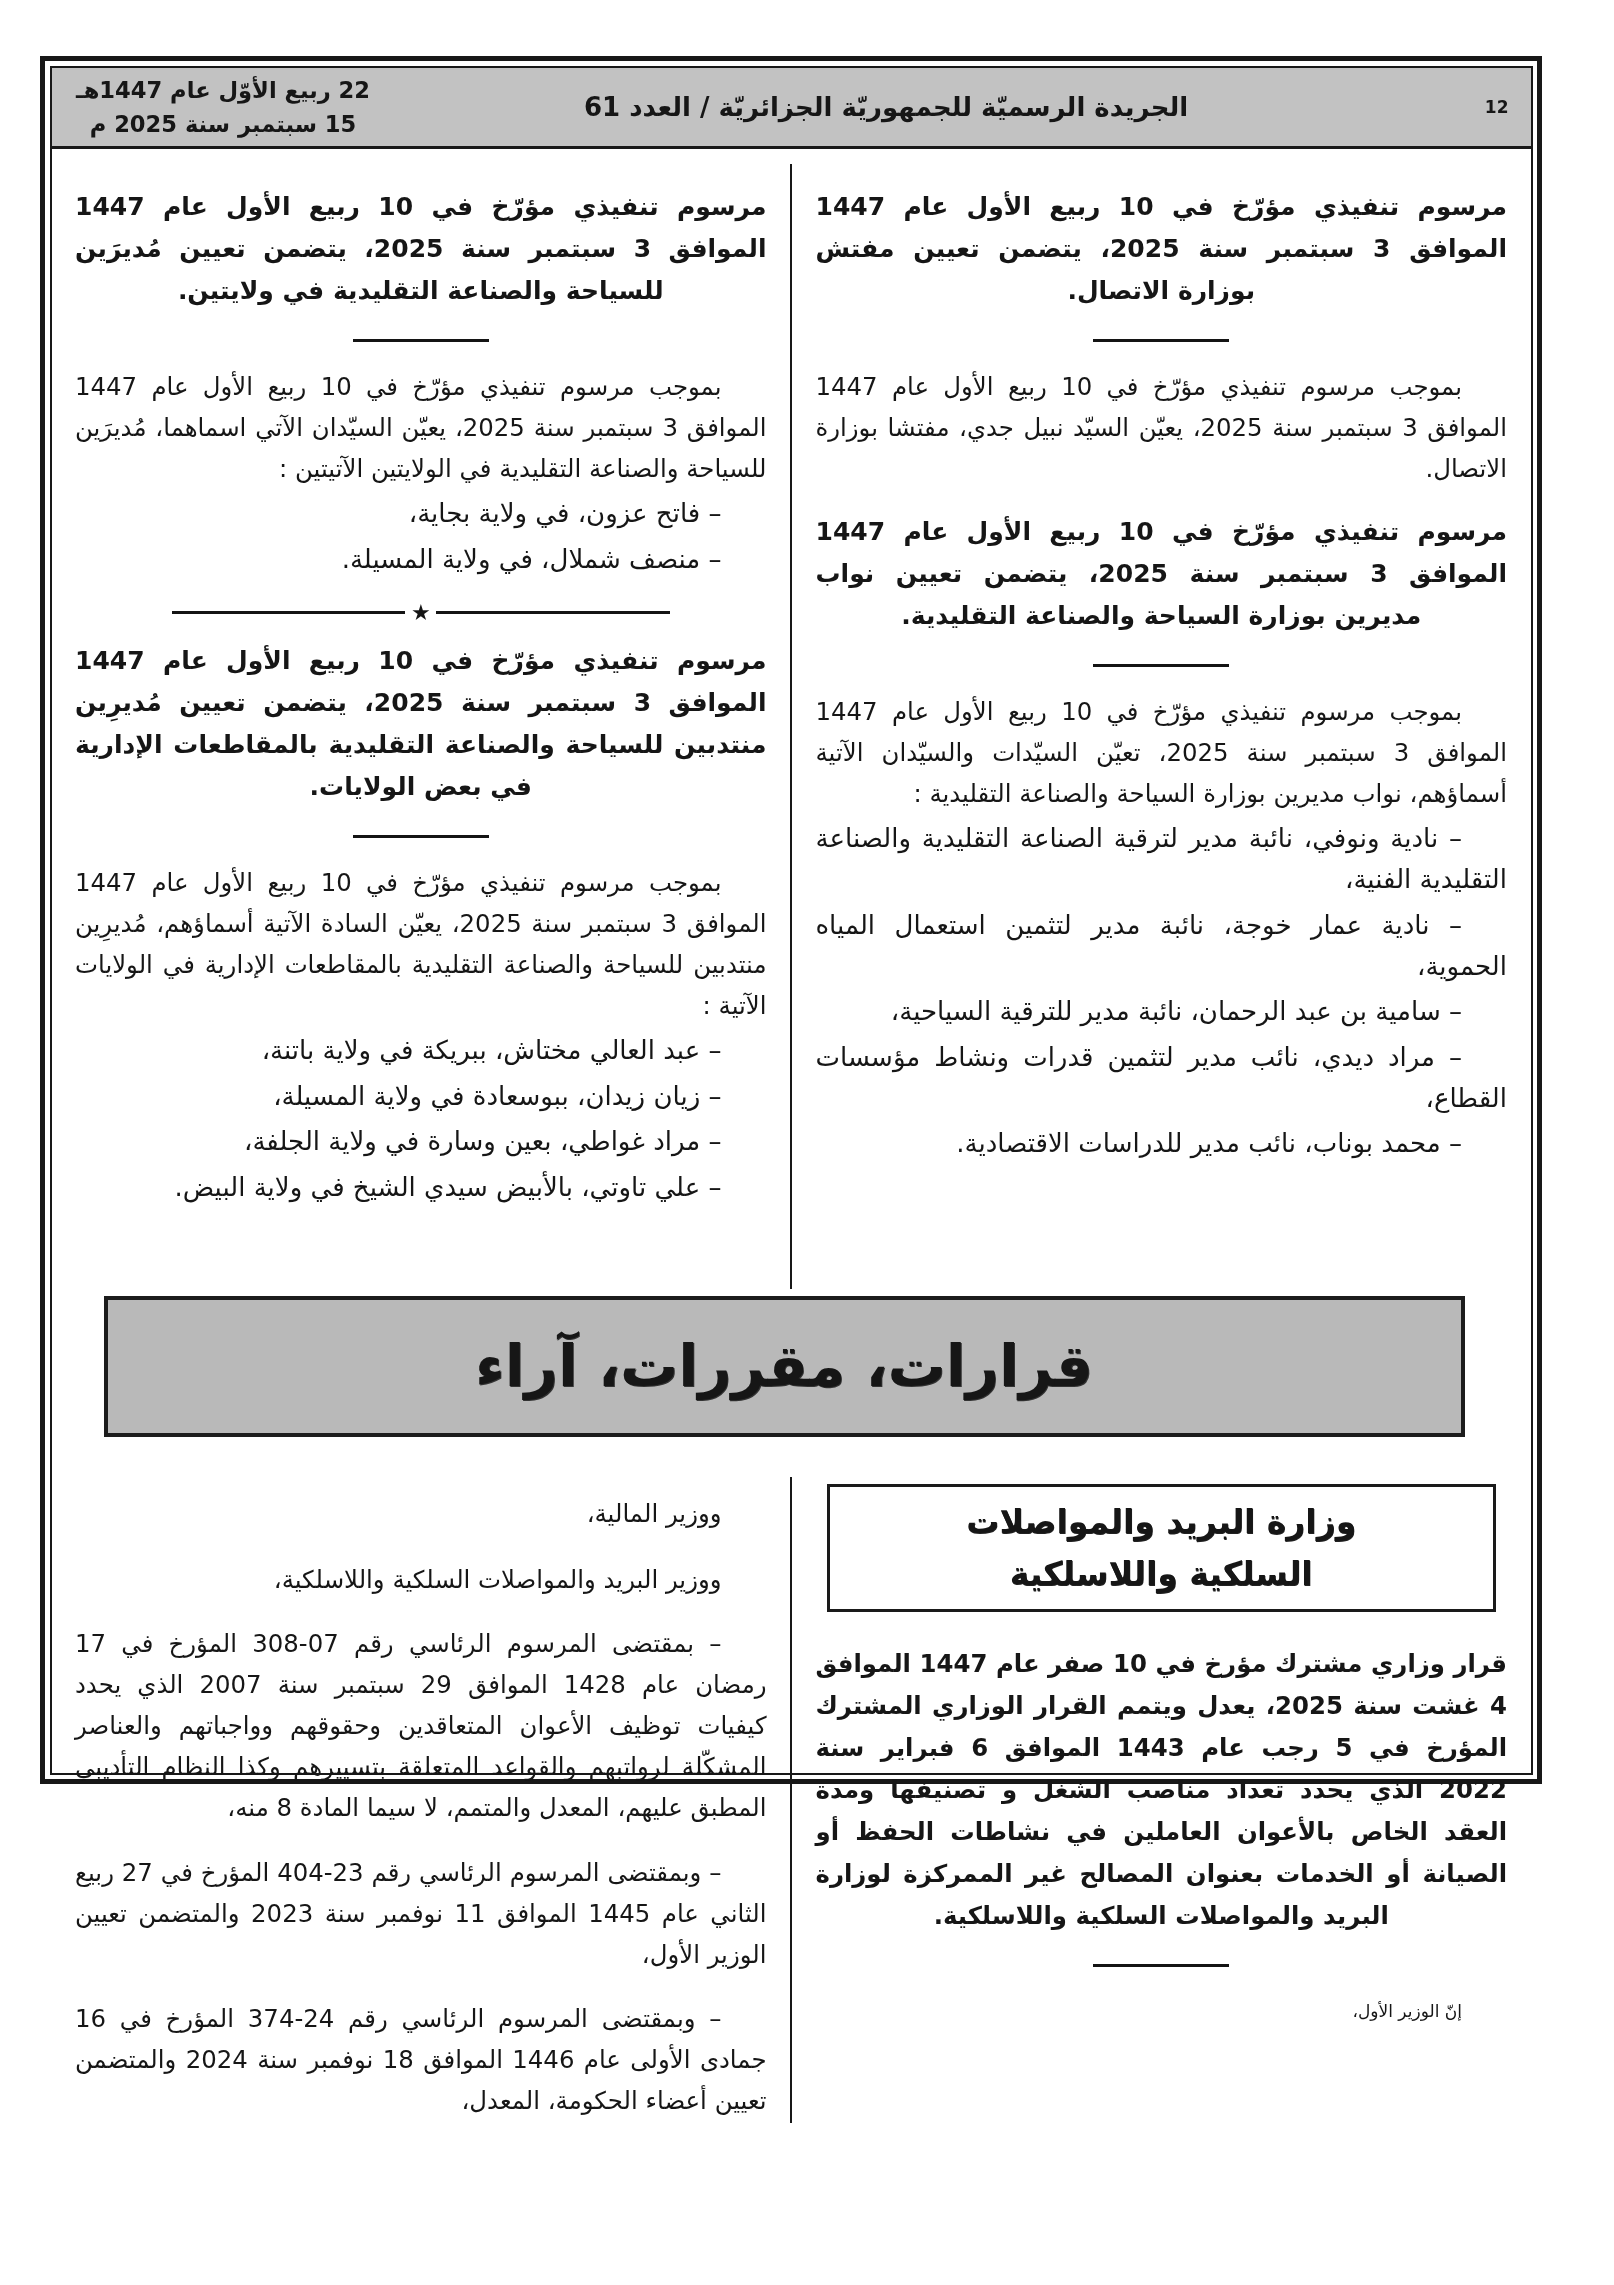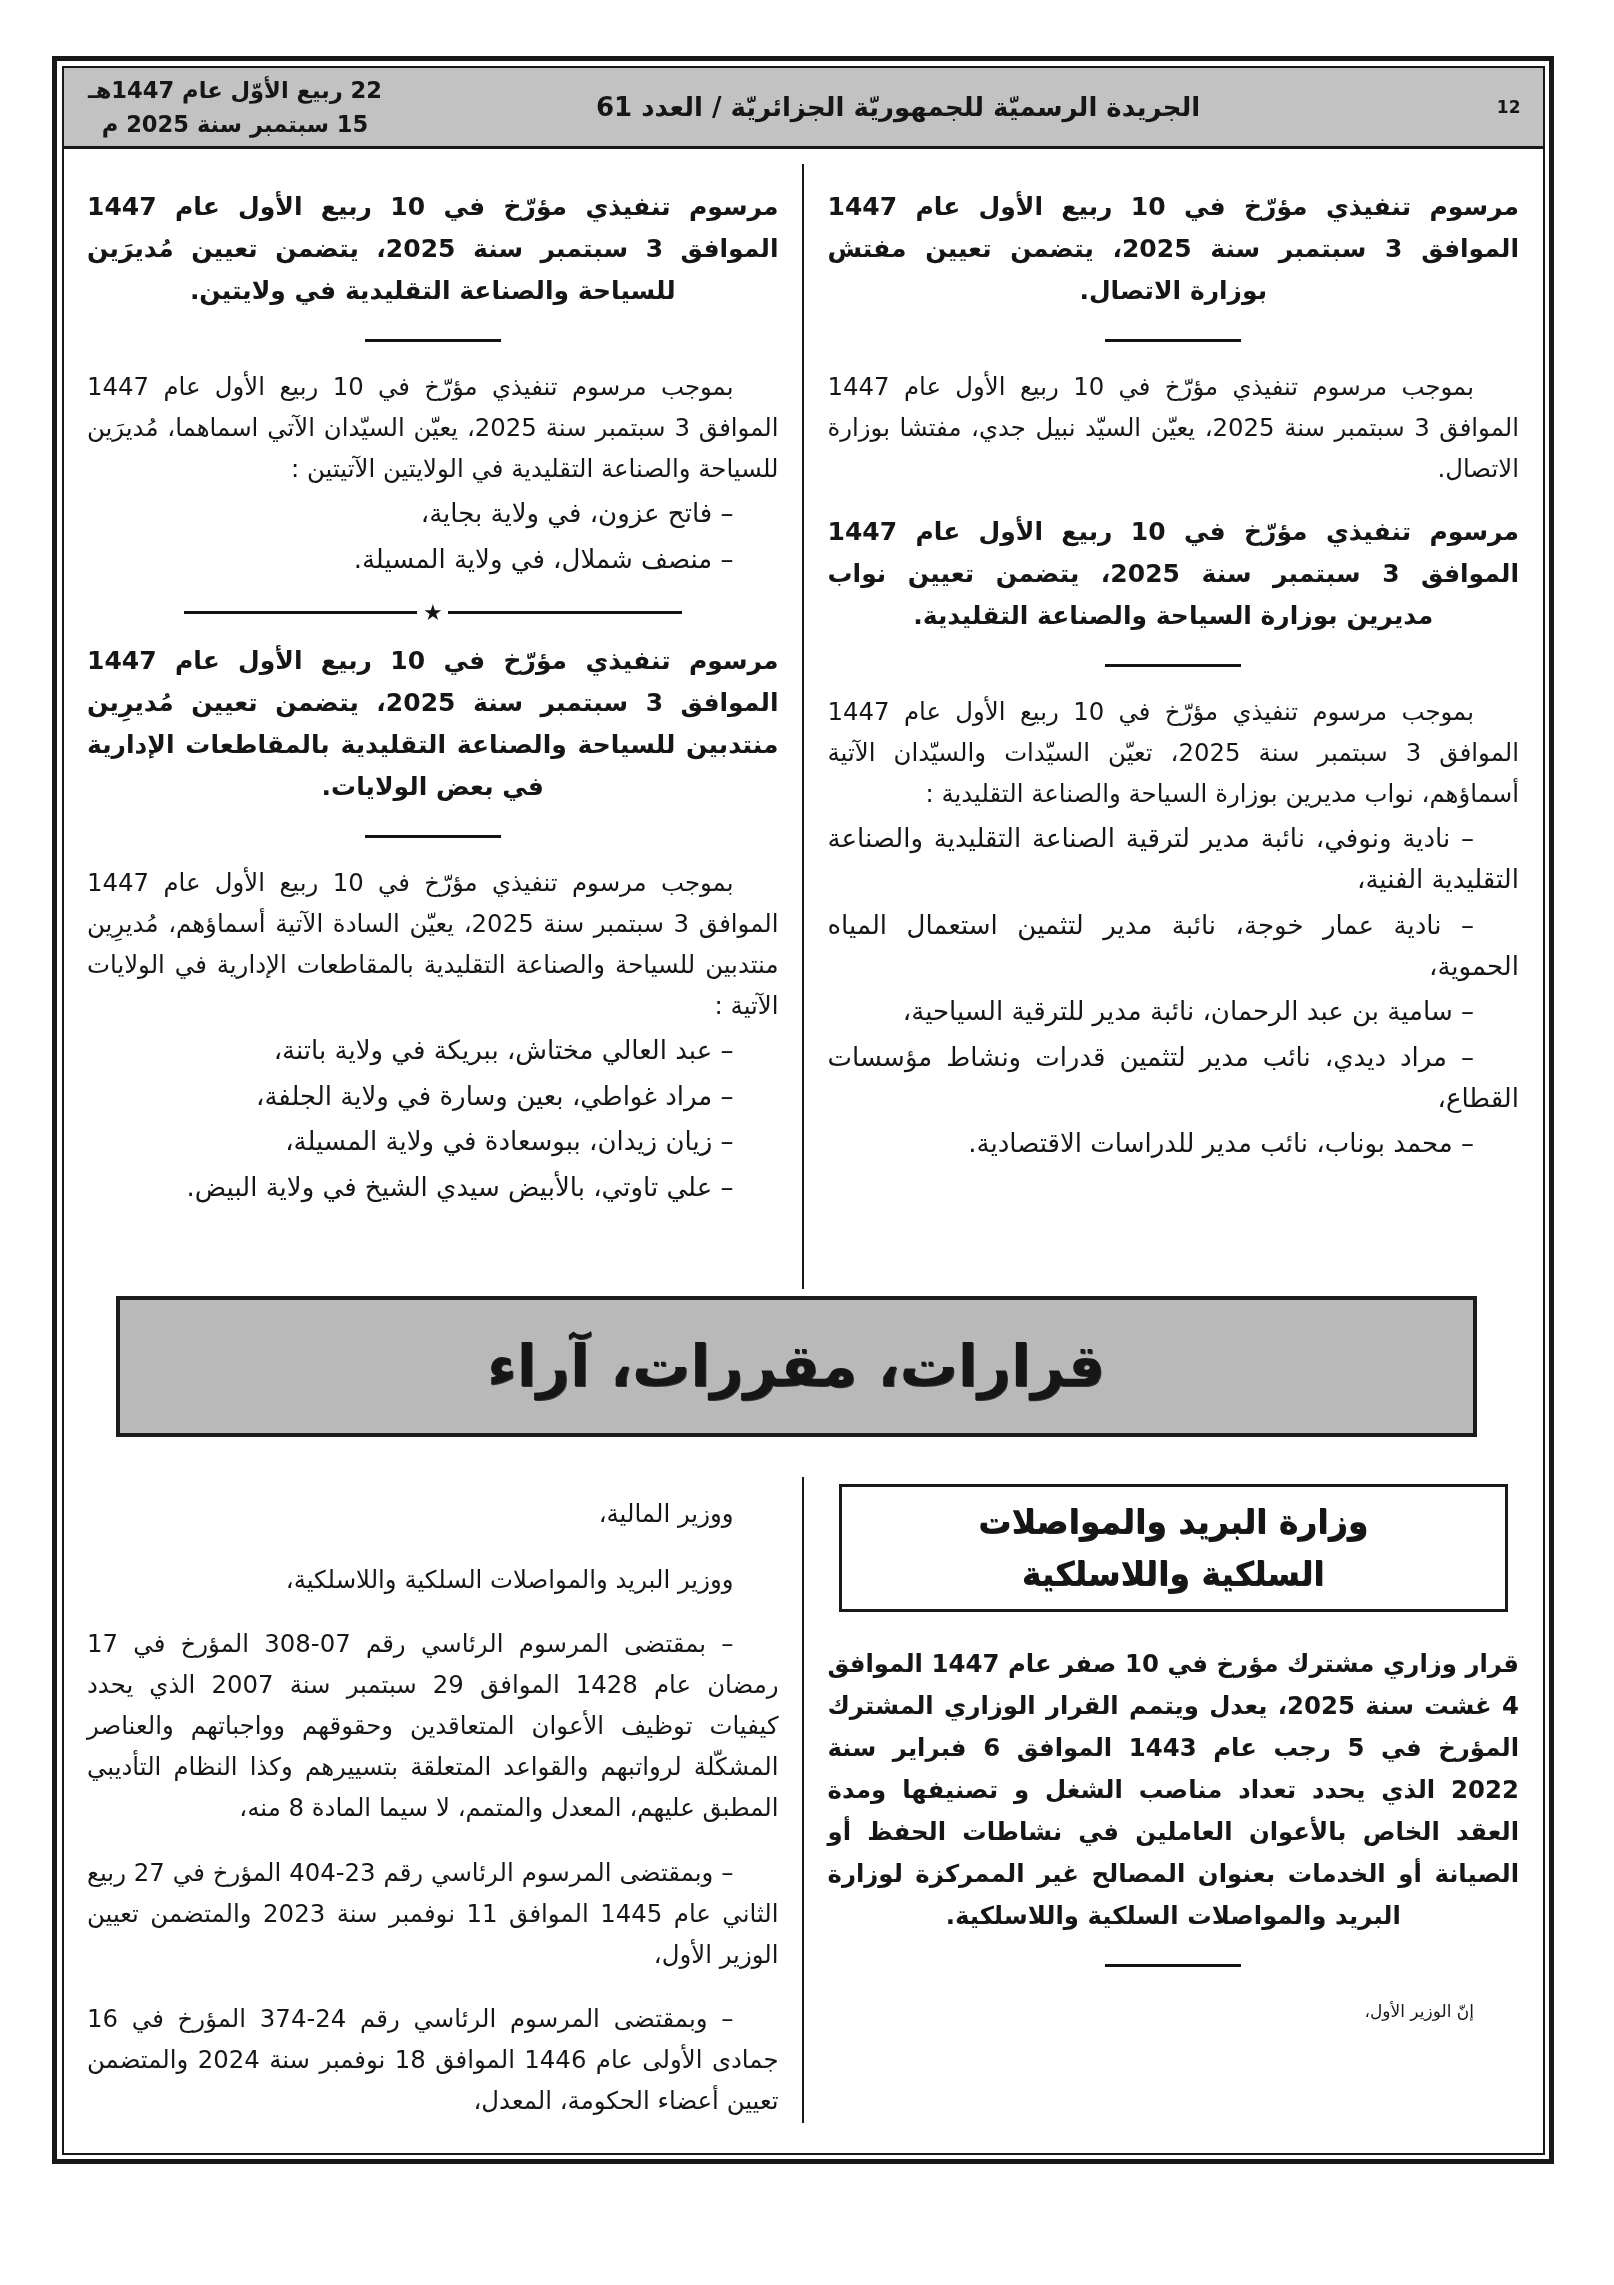--- a/index.html
+++ b/index.html
@@ -5,21 +5,21 @@
   * { margin:0; padding:0; box-sizing:border-box; }
   html,body { background:#ffffff; }
   body {
     width:1615px; height:2285px; position:relative;
     font-family:"DejaVu Sans", sans-serif;
     color:#161616;
     direction:rtl;
   }
   
   .page-frame {
-    position:absolute; left:52px; top:56px; width:1502px; height:2108px;
+    position:absolute; left:40px; top:56px; width:1502px; height:1728px;
     border:5.4px solid #181818;
   }
   .page-frame-inner {
     position:absolute; inset:4.5px;
     border:2.7px solid #181818;
   }
   
   .header-bar {
     position:absolute; top:0; left:0; right:0; height:81px;
     background:#c2c2c2;
@@ -133,22 +133,22 @@
         <div class="list-item">– منصف شملال، في ولاية المسيلة.</div>
         <div class="star-divider">
           <span class="sline"></span>
           <span class="star">★</span>
           <span class="sline"></span>
         </div>
         <div class="decree-heading" style="margin-top:5.4px;">مرسوم تنفيذي مؤرّخ في 10 ربيع الأول عام 1447 الموافق 3 سبتمبر سنة 2025، يتضمن تعيين مُديرِين منتدبين للسياحة والصناعة التقليدية بالمقاطعات الإدارية في بعض الولايات.</div>
         <div class="rule"></div>
         <div class="body-par">بموجب مرسوم تنفيذي مؤرّخ في 10 ربيع الأول عام 1447 الموافق 3 سبتمبر سنة 2025، يعيّن السادة الآتية أسماؤهم، مُديرِين منتدبين للسياحة والصناعة التقليدية بالمقاطعات الإدارية في الولايات الآتية :</div>
         <div class="list-item">– عبد العالي مختاش، ببريكة في ولاية باتنة،</div>
+        <div class="list-item">– زيان زيدان، ببوسعادة في ولاية المسيلة،</div>
         <div class="list-item">– مراد غواطي، بعين وسارة في ولاية الجلفة،</div>
-        <div class="list-item">– زيان زيدان، ببوسعادة في ولاية المسيلة،</div>
         <div class="list-item">– علي تاوتي، بالأبيض سيدي الشيخ في ولاية البيض.</div>
       </div>
     </div>
 
     <div class="banner">
       <div class="banner-title">قرارات، مقررات، آراء</div>
     </div>
 
     <div class="cols cols-bottom">
       <div class="col col-first">

